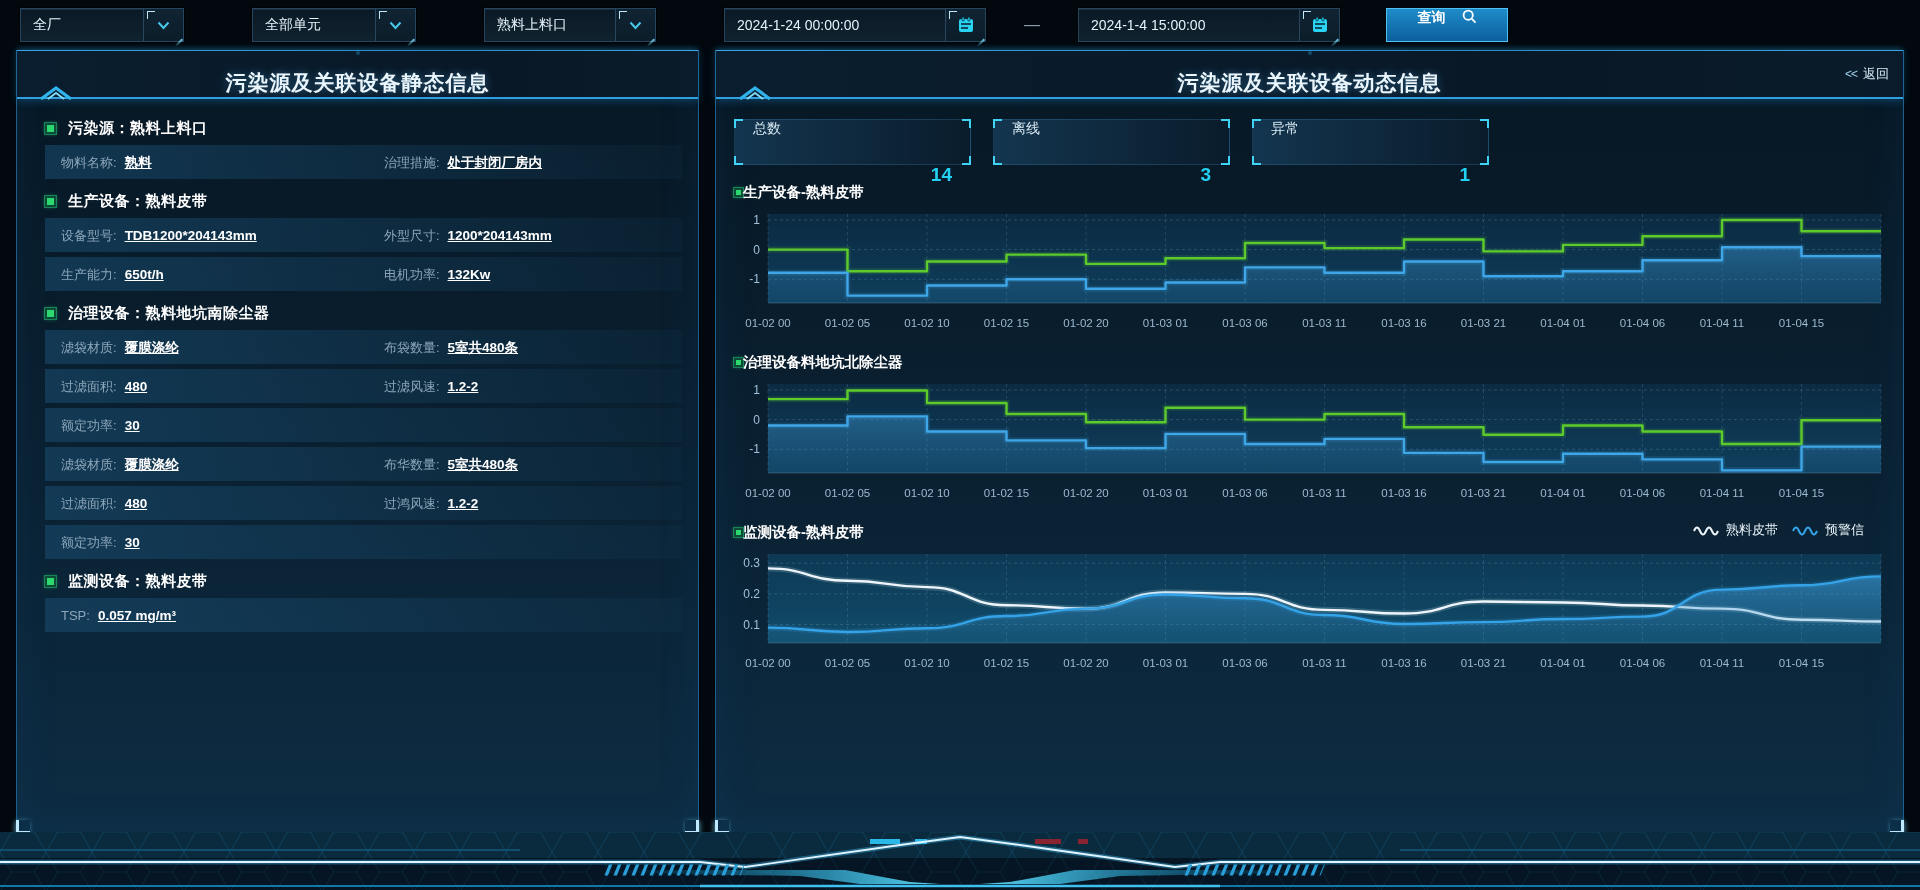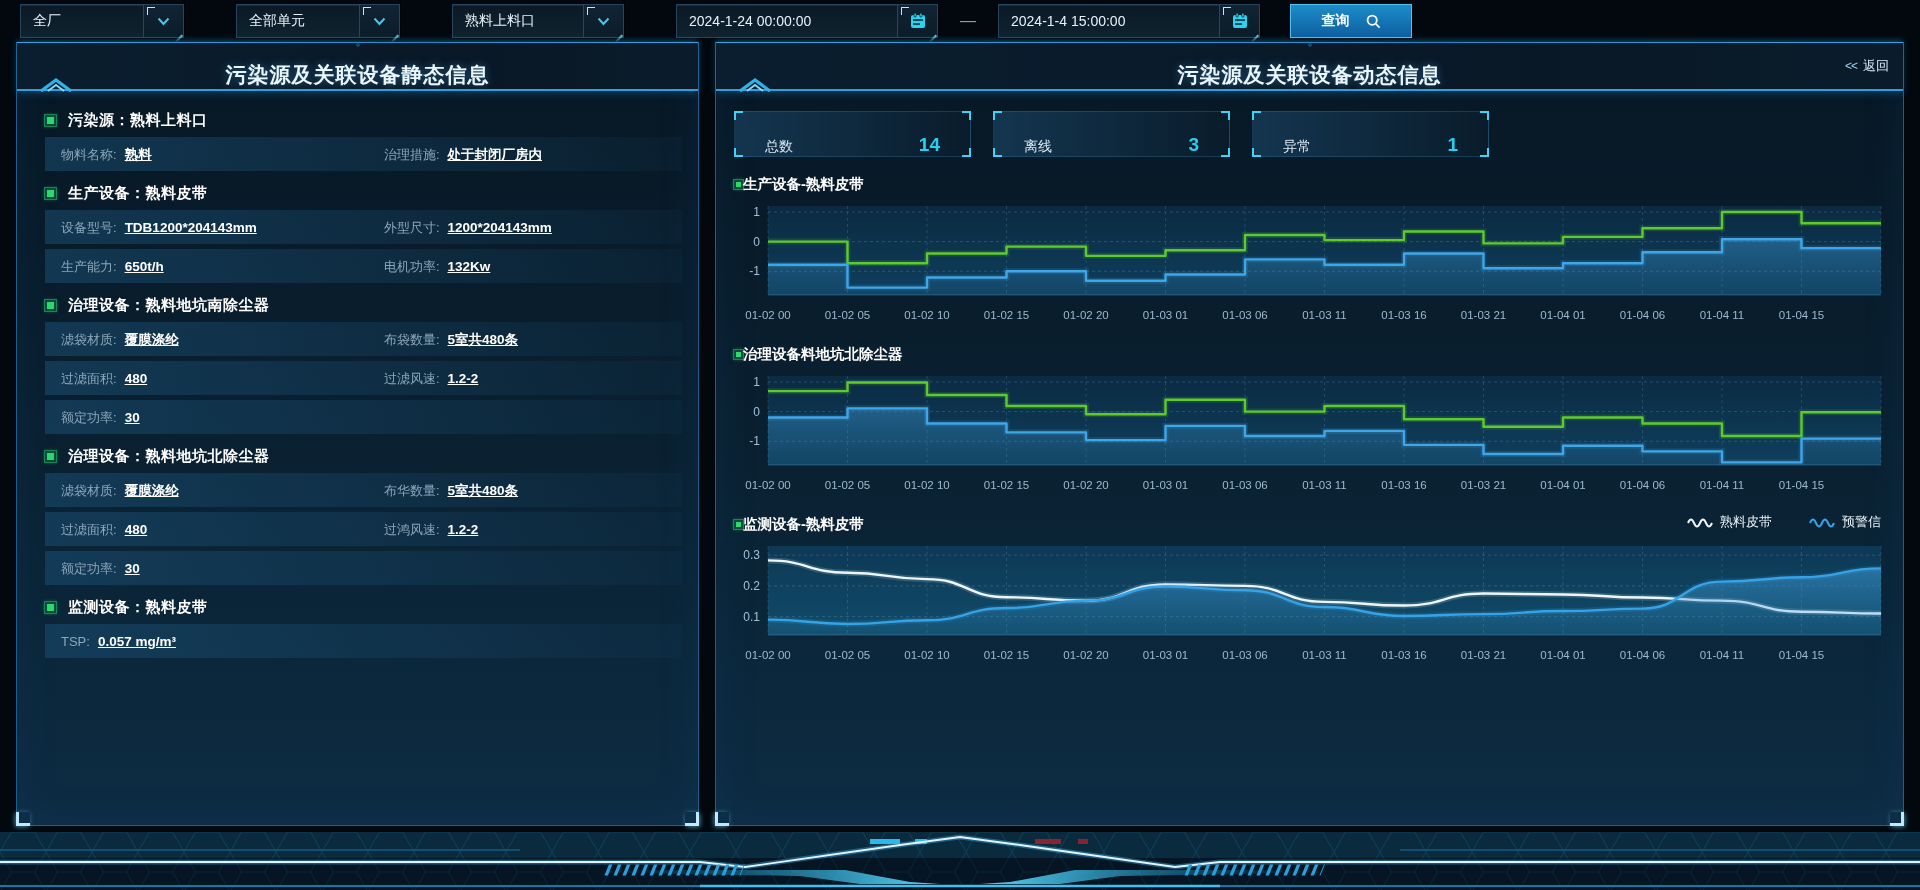--- a/index.html
+++ b/index.html
@@ -1,35 +1,35 @@
 <!DOCTYPE html>
 <html><head>
 <meta charset="utf-8">
 <style>
   * { margin:0; padding:0; box-sizing:border-box; }
   html,body { width:1920px; height:890px; overflow:hidden; background:#02080e;
     font-family:"Liberation Sans","DejaVu Sans",sans-serif; color:#dcecf5; }
 
   
-  .topbar { height:42px; display:flex; align-items:center; gap:52px; padding:8px 0 8px 20px; }
+  .topbar { height:50px; display:flex; align-items:center; gap:68px; padding:8px 0 8px 20px; }
   .ctrl { height:34px; display:flex; align-items:center; border:1px solid #27455c;
     background:linear-gradient(180deg,#0b1926,#10222f);
     box-shadow:inset 0 1px 0 rgba(120,180,220,.14), 0 0 0 1px rgba(0,0,0,.45); }
   .ctrl .txt { padding:0 12px; font-size:14px; color:#e6f2f9; white-space:nowrap; flex:1; }
   .addon { position:relative; width:40px; height:100%; border-left:1px solid #28465d;
     display:flex; align-items:center; justify-content:center;
     background:linear-gradient(180deg,#102433,#0c1c29); }
   .addon::before { content:''; position:absolute; top:2px; left:3px; width:7px; height:7px;
     border-top:1px solid #bfe9f7; border-left:1px solid #bfe9f7; }
   .addon::after { content:''; position:absolute; bottom:1px; right:0; width:10px; height:2px;
     background:linear-gradient(90deg,transparent,#6fd2f0); transform:rotate(-45deg); transform-origin:100% 100%; }
   .sel { width:164px; }
   .datebox { width:262px; }
   .date-sep { color:#8aa4b5; font-size:16px; margin:0 -30px; }
-  .btn-query { width:122px; height:34px; display:flex; align-items:center; justify-content:center; gap:16px;
+  .btn-query { width:122px; height:34px; display:flex; align-items:flex-start; justify-content:center; gap:16px;
     background:linear-gradient(180deg,#1e8cc9,#0d5f9f); border:1px solid #4cc2f2;
     font-size:14px; font-weight:bold; color:#fff; cursor:pointer; margin-left:-22px; }
 
   
   .main { height:784px; display:flex; gap:16px; padding:0 16px; }
   .panel { position:relative; border:1px solid #1e5f8e; background:linear-gradient(180deg,#071724 0%,#0a2132 55%,#0d2c43 100%);
     box-shadow:inset 0 0 40px rgba(20,90,140,.16); }
   .panel::before { content:''; position:absolute; top:-1px; left:0; right:0; height:2px;
     background:linear-gradient(90deg,#3fa9e8,#2a8cc9 60%,#3fa9e8); box-shadow:0 0 6px #2fa0e0; }
   .panel-cor { position:absolute; width:14px; height:14px; border:0 solid #bfe9ff; }
@@ -55,36 +55,36 @@
     outline:1px solid #19835a; box-shadow:0 0 4px rgba(43,217,110,.5); }
   .sec-title { font-size:15px; font-weight:bold; color:#fff; letter-spacing:.5px; }
   .info-row { display:grid; grid-template-columns:52% 48%; align-items:center; height:34px; margin:0 2px 5px 14px;
     background:linear-gradient(90deg,rgba(26,78,114,.55),rgba(26,78,114,.10)); padding-left:16px; }
   .info-row .lbl { color:#8ca6ba; font-size:13px; }
   .info-row .val { color:#fff; font-size:13.5px; font-weight:bold; margin-left:8px;text-decoration:underline; }
 
   
   .dyn-body { padding:14px 18px 0 18px; }
   .stats-row { display:flex; gap:22px; margin:6px 0 14px 0; }
-  .stat-box { position:relative; width:237px; height:46px; display:flex; align-items:flex-end; justify-content:space-between;
-    padding:0 30px; background:linear-gradient(90deg,rgba(22,58,86,.85),rgba(10,28,44,.85));
+  .stat-box { position:relative; width:237px; height:46px; display:flex; align-items:flex-start; justify-content:space-between;
+    padding:0 18px; background:linear-gradient(90deg,rgba(22,58,86,.85),rgba(10,28,44,.85));
     border:1px solid rgba(60,130,170,.30); }
   .stat-box .s-lbl { font-size:14px; color:#d8e9f3; }
   .stat-box .s-val { font-size:19px; font-weight:bold; color:#25d1f2;margin-top:44px; }
   .cor { position:absolute; width:9px; height:9px; border:0 solid #3fd4f5; }
   .cor.tl { top:-1px; left:-1px; border-top-width:2px; border-left-width:2px; }
   .cor.tr { top:-1px; right:-1px; border-top-width:2px; border-right-width:2px; }
   .cor.bl { bottom:-1px; left:-1px; border-bottom-width:2px; border-left-width:2px; }
   .cor.br { bottom:-1px; right:-1px; border-bottom-width:2px; border-right-width:2px; }
 
   .chart-block { margin-bottom:6px; position:relative; }
   .chart-title-row { display:flex; align-items:center; gap:0; height:26px; margin:8px 0 2px 0; }
   .chart-title-row .bullet { width:9px; height:9px; }
   .chart-title { font-size:14.5px; font-weight:bold; color:#fff; }
-  .legend { position:absolute; right:4px; top:2px; display:flex; gap:37px; align-items:center; }
+  .legend { position:absolute; right:21px; top:2px; display:flex; gap:14px; align-items:center; }
   .legend-item { display:flex; align-items:center; gap:7px; font-size:13px; color:#eaf4fa; cursor:pointer; }
   .chart-svg { width:100%; display:block; overflow:visible; }
 
   
   .footer { position:absolute; left:0; bottom:0; width:1920px; height:58px; }
 </style>
 </head>
 <body>
 
 <div class="topbar">
@@ -189,24 +189,20 @@
         <div class="info-row">
           <div class="cell"><span class="lbl">滤袋材质:</span><span class="val">覆膜涤纶</span></div>
           <div class="cell"><span class="lbl">布袋数量:</span><span class="val">5室共480条</span></div>
         </div>
         <div class="info-row">
           <div class="cell"><span class="lbl">过滤面积:</span><span class="val">480</span></div>
           <div class="cell"><span class="lbl">过滤风速:</span><span class="val">1.2-2</span></div>
         </div>
         <div class="info-row">
           <div class="cell"><span class="lbl">额定功率:</span><span class="val">30</span></div>
-        </div>
-        <div class="sec-heading">
-          <span class="bullet"></span>
-          <span class="sec-title">治理设备：熟料地坑北除尘器</span>
         </div>
         <div class="info-row">
           <div class="cell"><span class="lbl">滤袋材质:</span><span class="val">覆膜涤纶</span></div>
           <div class="cell"><span class="lbl">布华数量:</span><span class="val">5室共480条</span></div>
         </div>
         <div class="info-row">
           <div class="cell"><span class="lbl">过滤面积:</span><span class="val">480</span></div>
           <div class="cell"><span class="lbl">过鸿风速:</span><span class="val">1.2-2</span></div>
         </div>
         <div class="info-row">

